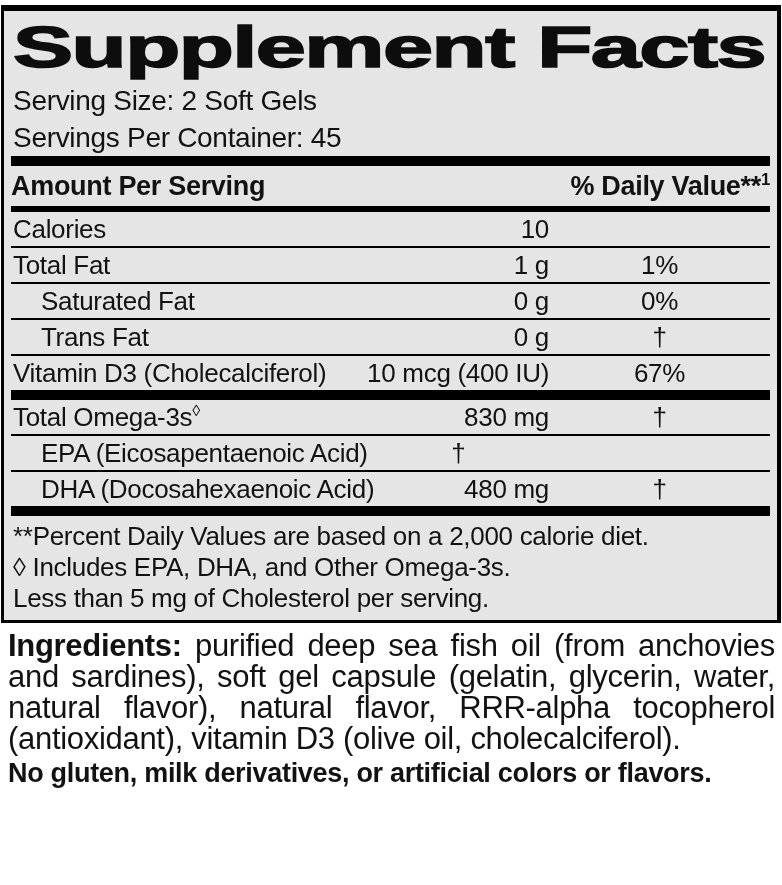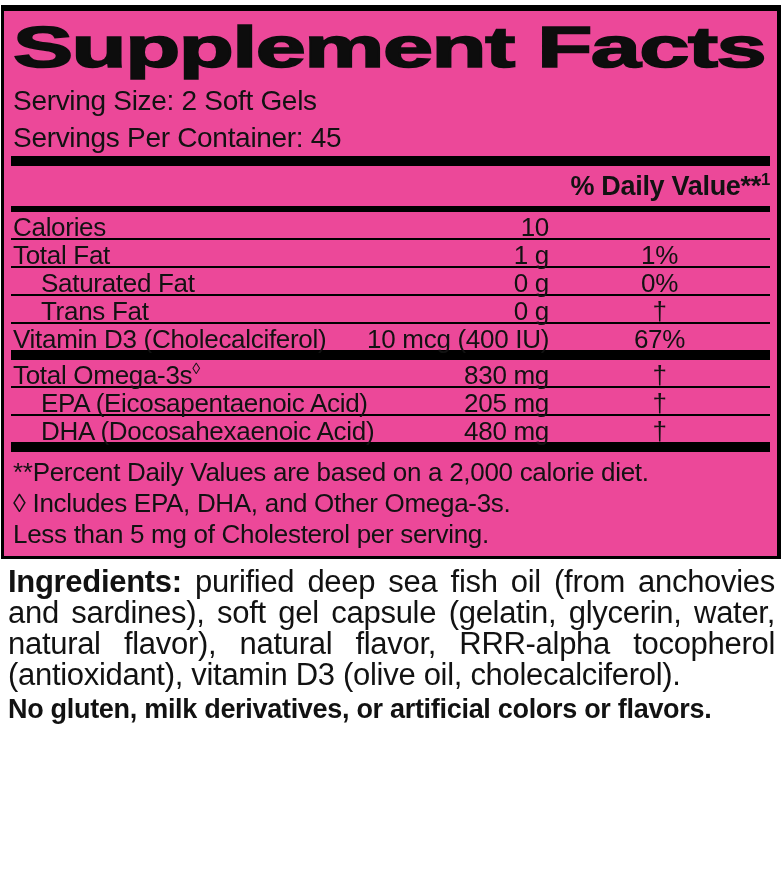--- a/index.html
+++ b/index.html
@@ -8,21 +8,21 @@
     font-family:"Liberation Sans",sans-serif;
     color:#121212;
     -webkit-font-smoothing:antialiased;
     overflow:hidden;
   }
   .facts-box{
     margin:5px 1px 0 1px;
     border:3px solid #000;
     border-top-width:6px;
     border-right-width:4px;
-    background:#ec4899;
+    background:#e5e5e5;
   }
   .box-inner{padding:0 7px;}
   .title-svg{display:block;margin:3px 0 0 2px;}
   .title-text{
     font-family:"Liberation Sans",sans-serif;
     font-weight:900;
     font-size:58px;
     fill:#0d0d0d;
     stroke:#0d0d0d;
     stroke-width:1.6px;
@@ -46,21 +46,21 @@
     font-weight:bold;
     font-size:27px;
     letter-spacing:-0.3px;
   }
   .hdr-dv{text-align:right;margin-left:29px;}
   sup{font-size:62%;line-height:0;}
   .nrow{
     display:grid;
     grid-template-columns:auto 1fr 221px;
     align-items:center;
-    height:26px;
+    height:34px;
     font-size:26px;
     letter-spacing:-0.3px;
   }
   .nrow .nname{white-space:nowrap;padding-left:2px;}
   .nrow.indent .nname{padding-left:30px;}
   .nrow .namt{text-align:right;white-space:nowrap;}
   .nrow .ndv{text-align:center;white-space:nowrap;}
   .footnotes{
     padding:5px 2px 6px 2px;
     font-size:26px;
@@ -94,20 +94,21 @@
     </svg>
 
     <div class="serving-block">
       <div class="serving-line">Serving Size: 2 Soft Gels</div>
       <div class="serving-line">Servings Per Container: 45</div>
     </div>
 
     <div class="bar10"></div>
 
     <div class="hdr-row">
+      <div>Amount Per Serving</div>
       <div class="hdr-dv"><span>% Daily Value**</span><sup>1</sup></div>
     </div>
 
     <div class="bar6"></div>
 
     <div class="nrow">
       <div class="nname">Calories</div>
       <div class="namt">10</div>
       <div class="ndv"></div>
     </div>
@@ -144,21 +145,20 @@
 
     <div class="nrow">
       <div class="nname"><span>Total Omega-3s</span><sup>◊</sup></div>
       <div class="namt">830 mg</div>
       <div class="ndv">†</div>
     </div>
     <div class="sep2"></div>
 
     <div class="nrow indent">
       <div class="nname">EPA (Eicosapentaenoic Acid)</div>
-      <div class="namt">205 mg</div>
       <div class="ndv">†</div>
     </div>
     <div class="sep2"></div>
 
     <div class="nrow indent">
       <div class="nname">DHA (Docosahexaenoic Acid)</div>
       <div class="namt">480 mg</div>
       <div class="ndv">†</div>
     </div>
 

